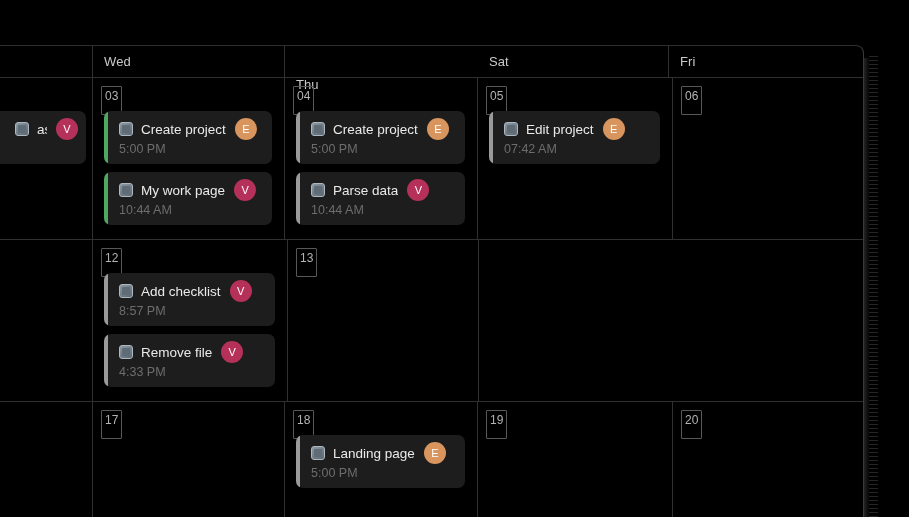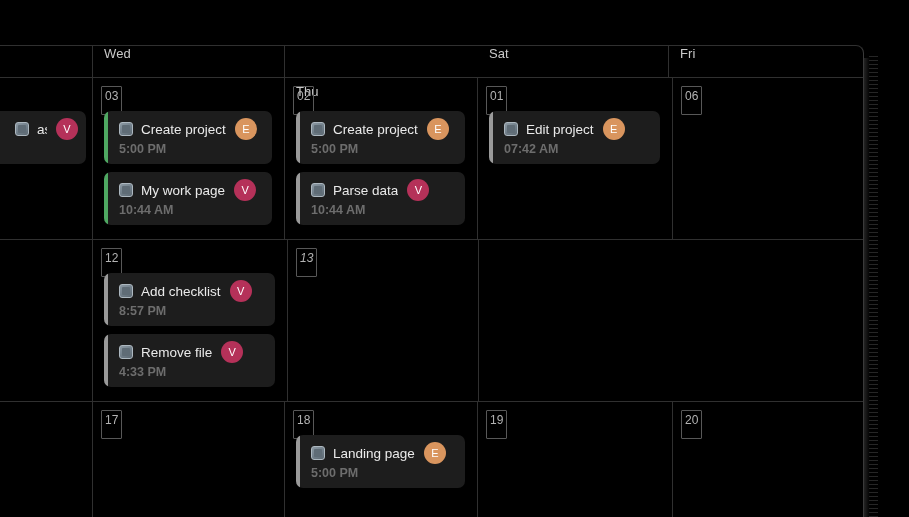--- a/index.html
+++ b/index.html
@@ -47,20 +47,21 @@
     width: 864px;
     height: 32px;
     display: flex;
     border-bottom: 1px solid #303030;
     box-sizing: border-box;
   }
   .weekday-cell {
     box-sizing: border-box;
     border-right: 1px solid #303030;
     display: flex;
+    align-items: center;
     padding-left: 11px;
     font-size: 13px;
     color: #c9c9c9;
     letter-spacing: 0.1px;
   }
   .weekday-cell.partial { border-right: 1px solid #303030; }
 
   
   .week-row {
     position: absolute;
@@ -174,21 +175,20 @@
   }
   .avatar.e { background: #d9955e; }
   .avatar.v { background: #b53159; }
 
   .event-time {
     position: absolute;
     left: 15px;
     top: 31px;
     font-size: 12.5px;
     color: #6d6d6d;
-    font-weight: bold;
   }
 
   
   .clipped-left .event-card {
     margin-left: -120px;
     margin-right: 6px;
   }
   .clipped-left .event-main { left: 135px; }
 
   
@@ -271,21 +271,21 @@
               <div class="event-main">
                 <span class="page-icon"></span>
                 <span class="event-title">My work page</span>
                 <span class="avatar v">V</span>
               </div>
               <div class="event-time">10:44 AM</div>
             </div>
           </div>
         </div>
         <div class="day-cell" style="width: 193px;">
-          <div class="date-badge">02</div>
+          <div class="date-badge">04</div>
           <div class="events">
             <div class="event-card">
               <div class="accent grey"></div>
               <div class="event-main">
                 <span class="page-icon"></span>
                 <span class="event-title">Create project</span>
                 <span class="avatar e">E</span>
               </div>
               <div class="event-time">5:00 PM</div>
             </div>
@@ -294,21 +294,21 @@
               <div class="event-main">
                 <span class="page-icon"></span>
                 <span class="event-title">Parse data</span>
                 <span class="avatar v">V</span>
               </div>
               <div class="event-time">10:44 AM</div>
             </div>
           </div>
         </div>
         <div class="day-cell" style="width: 195px;">
-          <div class="date-badge">01</div>
+          <div class="date-badge">05</div>
           <div class="events">
             <div class="event-card">
               <div class="accent grey"></div>
               <div class="event-main">
                 <span class="page-icon"></span>
                 <span class="event-title">Edit project</span>
                 <span class="avatar e">E</span>
               </div>
               <div class="event-time">07:42 AM</div>
             </div>
@@ -339,21 +339,21 @@
               <div class="accent grey"></div>
               <div class="event-main">
                 <span class="page-icon"></span>
                 <span class="event-title">Remove file</span>
                 <span class="avatar v">V</span>
               </div>
               <div class="event-time">4:33 PM</div>
             </div>
           </div>
         </div>
-        <div class="day-cell" style="width: 191px; font-style: italic;">
+        <div class="day-cell" style="width: 191px;">
           <div class="date-badge">13</div>
           <div class="events"></div>
         </div>
       </div>
     <div class="week-row w2">
         <div class="day-cell clipped-left" style="width: 93px;">
           <div class="events"></div>
         </div>
         <div class="day-cell" style="width: 192px;">
           <div class="date-badge">17</div>

